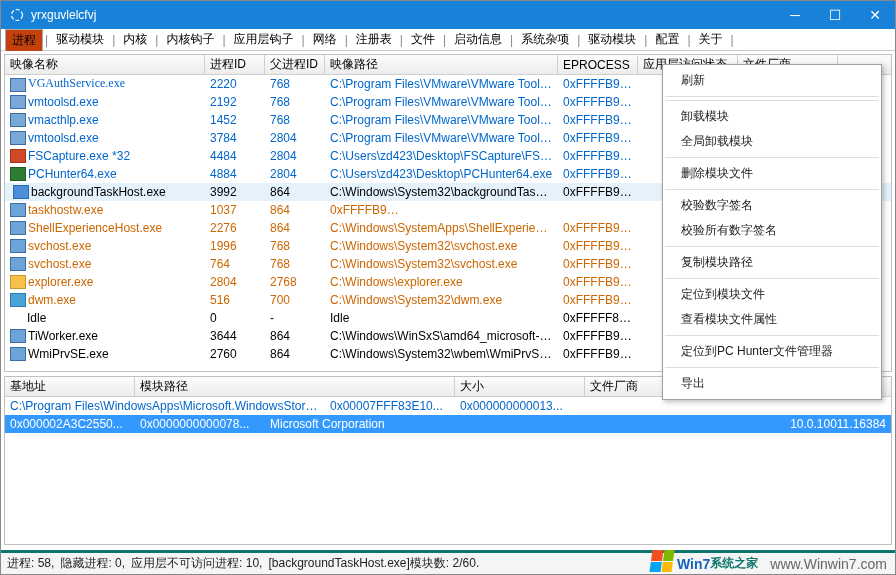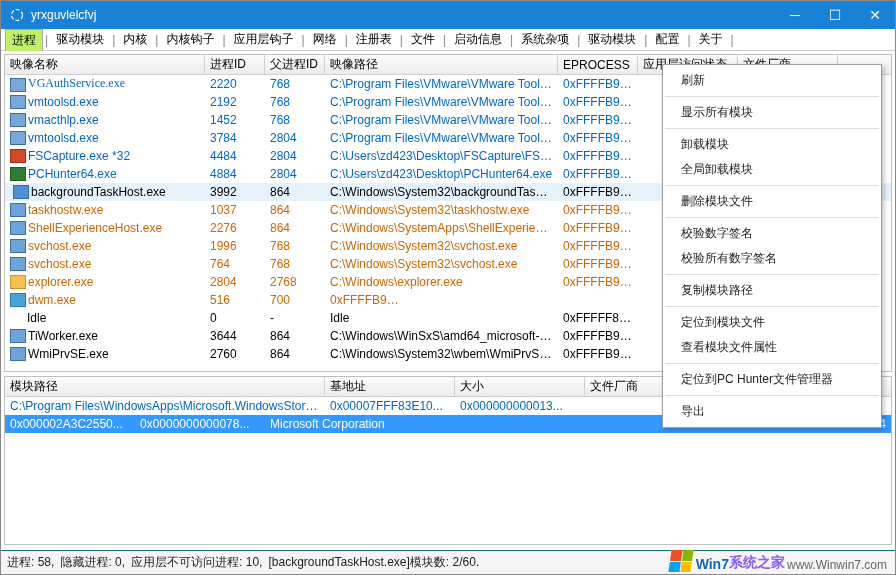--- a/index.html
+++ b/index.html
@@ -5,21 +5,21 @@
 * { margin: 0; padding: 0; box-sizing: border-box; font-family: "Microsoft YaHei", "Segoe UI", Tahoma, sans-serif; font-size: 12px; }
 body { background: #fff; width: 896px; height: 575px; overflow: hidden; position: relative; border: 1px solid #888; }
 .titlebar { background: #1882d8; color: #fff; height: 28px; display: flex; align-items: center; padding-left: 8px; }
 .titlebar .icon { width: 16px; height: 16px; margin-right: 6px; display: flex; align-items: center; justify-content: center; }
 .titlebar .title { flex: 1; font-size: 12px; }
 .titlebar .winbtns { display: flex; height: 100%; }
 .titlebar .winbtn { width: 40px; display: flex; align-items: center; justify-content: center; color: #fff; font-size: 14px; cursor: pointer; }
 .menubar { background: #fff; border-bottom: 1px solid #ccc; height: 22px; display: flex; align-items: center; padding: 0 4px; }
 .menubar .sep { color: #888; padding: 0 2px; }
 .menubar .tab { padding: 2px 6px; color: #000; cursor: pointer; }
-.menubar .tab.active { background: #bef264; border: 1px solid #aaa; border-bottom: none; }
+.menubar .tab.active { background: #c2410c; border: 1px solid #aaa; border-bottom: none; }
 .panes { height: 494px; display: flex; flex-direction: column; }
 .grid { border: 1px solid #bfbfbf; background: #fff; overflow: hidden; margin: 3px 3px 0 3px; }
 .grid.upper { height: 318px; }
 .grid.lower { flex: 1; margin-top: 4px; }
 .ghead { display: flex; background: linear-gradient(#fcfcfc,#ececec); border-bottom: 1px solid #cfcfcf; height: 20px; align-items: center; }
 .ghead .col { border-right: 1px solid #cfcfcf; padding: 2px 5px; color: #000; white-space: nowrap; overflow: hidden; }
 .gbody { overflow-y: auto; overflow-x: hidden; height: calc(100% - 20px); position: relative; }
 .row { display: flex; height: 18px; align-items: center; }
 .row.sel { background: #e5f1fb; }
 .row.selblue { background: #3399ff; color: #fff; }
@@ -29,28 +29,28 @@
 .ic.red { background: #d04a2a; border-color: #a03318; }
 .ic.pc { background: #2e7d32; border-color: #1b5e20; }
 .ic.win { background: #4c8fd6; border-color: #2a6db0; }
 .ic.sys { background: #6ea3d8; border-color: #3b6ea5; }
 .ic.folder { background: #f7c04a; border-color: #c99730; }
 .ic.dwm { background: #4aa3d6; border-color: #2a7ab0; }
 .c-black { color: #000; }
 .c-blue { color: #0066cc; }
 .c-orange { color: #cc6600; }
 .row.selblue .cell { color: #fff !important; }
-.statusbar { position: absolute; bottom: 0; left: 0; right: 0; height: 24px; border-top: 1px solid #0f766e; background: #f5f5f5; display: flex; align-items: center; padding: 0 6px; }
+.statusbar { position: absolute; bottom: 0; left: 0; right: 0; height: 24px; border-top: 3px solid #0f766e; background: #f5f5f5; display: flex; align-items: center; padding: 0 6px; }
 .statusbar .seg { margin-right: 6px; color: #222; }
 .logo { position: absolute; right: 8px; bottom: 2px; display: flex; align-items: flex-end; }
 .logo .flag { width: 22px; height: 22px; display: grid; grid-template-columns: 1fr 1fr; grid-template-rows: 1fr 1fr; gap: 1px; transform: skewX(-8deg); margin-right: 4px; }
 .logo .flag div:nth-child(1){background:#f25022;} .logo .flag div:nth-child(2){background:#7fba00;} .logo .flag div:nth-child(3){background:#00a4ef;} .logo .flag div:nth-child(4){background:#ffb900;}
 .logo .lt1 { color: #1565c0; font-weight: bold; font-size: 14px; }
-.logo .lt2 { color: #8b5cf6; font-weight: bold; font-size: 14px; }
-.logo .lt3 { color: #666; font-size: 12px; margin-left: 2px; }
+.logo .lt2 { color: #0f766e; font-weight: bold; font-size: 12px; }
+.logo .lt3 { color: #666; font-size: 14px; margin-left: 12px; }
 .ctxmenu { position: absolute; top: 63px; right: 13px; width: 220px; background: #fff; border: 1px solid #a0a0a0; box-shadow: 2px 2px 5px rgba(0,0,0,0.25); z-index: 100; padding: 3px 0; }
 .ctxmenu .mi { padding: 4px 18px; color: #222; cursor: pointer; }
 .ctxmenu .msep { border-top: 1px solid #ddd; margin: 3px 2px; }
 </style>
 </head>
 <body>
 
 <div class="titlebar">
   <span class="icon">
     <svg width="14" height="14" viewBox="0 0 14 14">
@@ -152,21 +152,20 @@
           <div class="cell c-black" style="width: 200px; padding-left: 8px;"><span class="ic win"></span>backgroundTaskHost.exe</div>
           <div class="cell c-black" style="width: 60px;">3992</div>
           <div class="cell c-black" style="width: 60px;">864</div>
           <div class="cell c-black" style="width: 233px;">C:\Windows\System32\backgroundTaskHost...</div>
           <div class="cell c-black" style="width: 80px;">0xFFFFB90B...</div>
         </div>
         <div class="row">
           <div class="cell c-orange" style="width: 200px;"><span class="ic sys"></span>taskhostw.exe</div>
           <div class="cell c-orange" style="width: 60px;">1037</div>
           <div class="cell c-orange" style="width: 60px;">864</div>
-          <div class="cell c-orange" style="width: 233px;">C:\Windows\System32\taskhostw.exe</div>
           <div class="cell c-orange" style="width: 80px;">0xFFFFB90B...</div>
         </div>
         <div class="row">
           <div class="cell c-orange" style="width: 200px;"><span class="ic sys"></span>ShellExperienceHost.exe</div>
           <div class="cell c-orange" style="width: 60px;">2276</div>
           <div class="cell c-orange" style="width: 60px;">864</div>
           <div class="cell c-orange" style="width: 233px;">C:\Windows\SystemApps\ShellExperienceHo...</div>
           <div class="cell c-orange" style="width: 80px;">0xFFFFB90B...</div>
         </div>
         <div class="row">
@@ -187,20 +186,21 @@
           <div class="cell c-orange" style="width: 200px;"><span class="ic folder"></span>explorer.exe</div>
           <div class="cell c-orange" style="width: 60px;">2804</div>
           <div class="cell c-orange" style="width: 60px;">2768</div>
           <div class="cell c-orange" style="width: 233px;">C:\Windows\explorer.exe</div>
           <div class="cell c-orange" style="width: 80px;">0xFFFFB90B...</div>
         </div>
         <div class="row">
           <div class="cell c-orange" style="width: 200px;"><span class="ic dwm"></span>dwm.exe</div>
           <div class="cell c-orange" style="width: 60px;">516</div>
           <div class="cell c-orange" style="width: 60px;">700</div>
+          <div class="cell c-orange" style="width: 233px;">C:\Windows\System32\dwm.exe</div>
           <div class="cell c-orange" style="width: 80px;">0xFFFFB90B...</div>
         </div>
         <div class="row">
           <div class="cell c-black" style="width: 200px; padding-left: 22px;">Idle</div>
           <div class="cell c-black" style="width: 60px;">0</div>
           <div class="cell c-black" style="width: 60px;">-</div>
           <div class="cell c-black" style="width: 233px;">Idle</div>
           <div class="cell c-black" style="width: 80px;">0xFFFFF800...</div>
         </div>
         <div class="row">
@@ -214,22 +214,22 @@
           <div class="cell c-black" style="width: 200px;"><span class="ic sys"></span>WmiPrvSE.exe</div>
           <div class="cell c-black" style="width: 60px;">2760</div>
           <div class="cell c-black" style="width: 60px;">864</div>
           <div class="cell c-black" style="width: 233px;">C:\Windows\System32\wbem\WmiPrvSE.exe</div>
           <div class="cell c-black" style="width: 80px;">0xFFFFB90B...</div>
         </div>
       </div>
   </div>
   <div class="grid lower">
     <div class="ghead" id="lowerHead">
+        <div class="col" style="width: 130px;">基地址</div>
         <div class="col" style="width: 320px;">模块路径</div>
-        <div class="col" style="width: 130px;">基地址</div>
         <div class="col" style="width: 130px;">大小</div>
         <div class="col" style="width: 270px;">文件厂商</div>
       </div>
     <div class="gbody" id="lowerBody">
         <div class="row">
           <div class="cell c-blue" style="width: 320px;">C:\Program Files\WindowsApps\Microsoft.WindowsStore_1170...</div>
           <div class="cell c-blue" style="width: 130px;">0x00007FFF83E10...</div>
           <div class="cell c-blue" style="width: 130px;">0x000000000013...</div>
           <div class="cell c-blue" style="width: 270px;"></div>
         </div>
@@ -257,21 +257,20 @@
       </div>
     <span class="lt1">Win7</span>
       <span class="lt2">系统之家</span>
     <span class="lt3">www.Winwin7.com</span>
   </div>
 </div>
 
 <div class="ctxmenu" id="ctx">
     <div class="mi">刷新</div>
     <div class="msep"></div>
-    <div class="mi">显示所有模块</div>
     <div class="msep"></div>
     <div class="mi">卸载模块</div>
     <div class="mi">全局卸载模块</div>
     <div class="msep"></div>
     <div class="mi">删除模块文件</div>
     <div class="msep"></div>
     <div class="mi">校验数字签名</div>
     <div class="mi">校验所有数字签名</div>
     <div class="msep"></div>
     <div class="mi">复制模块路径</div>

